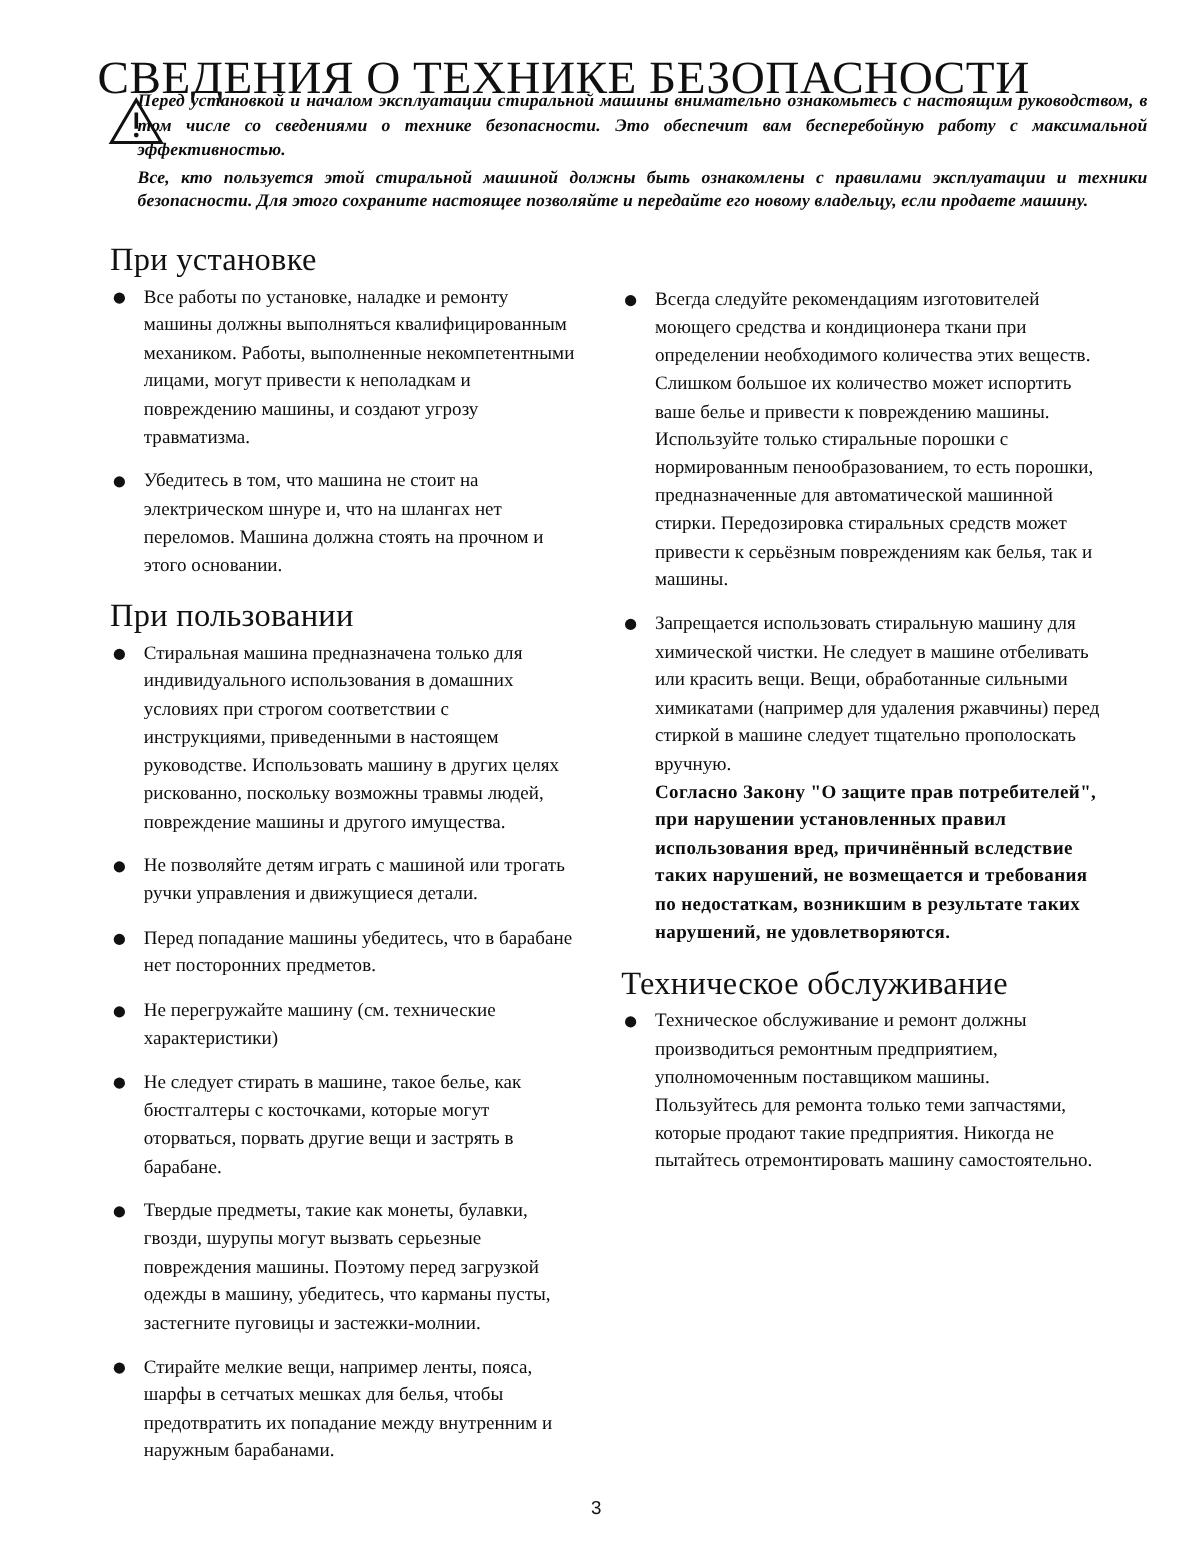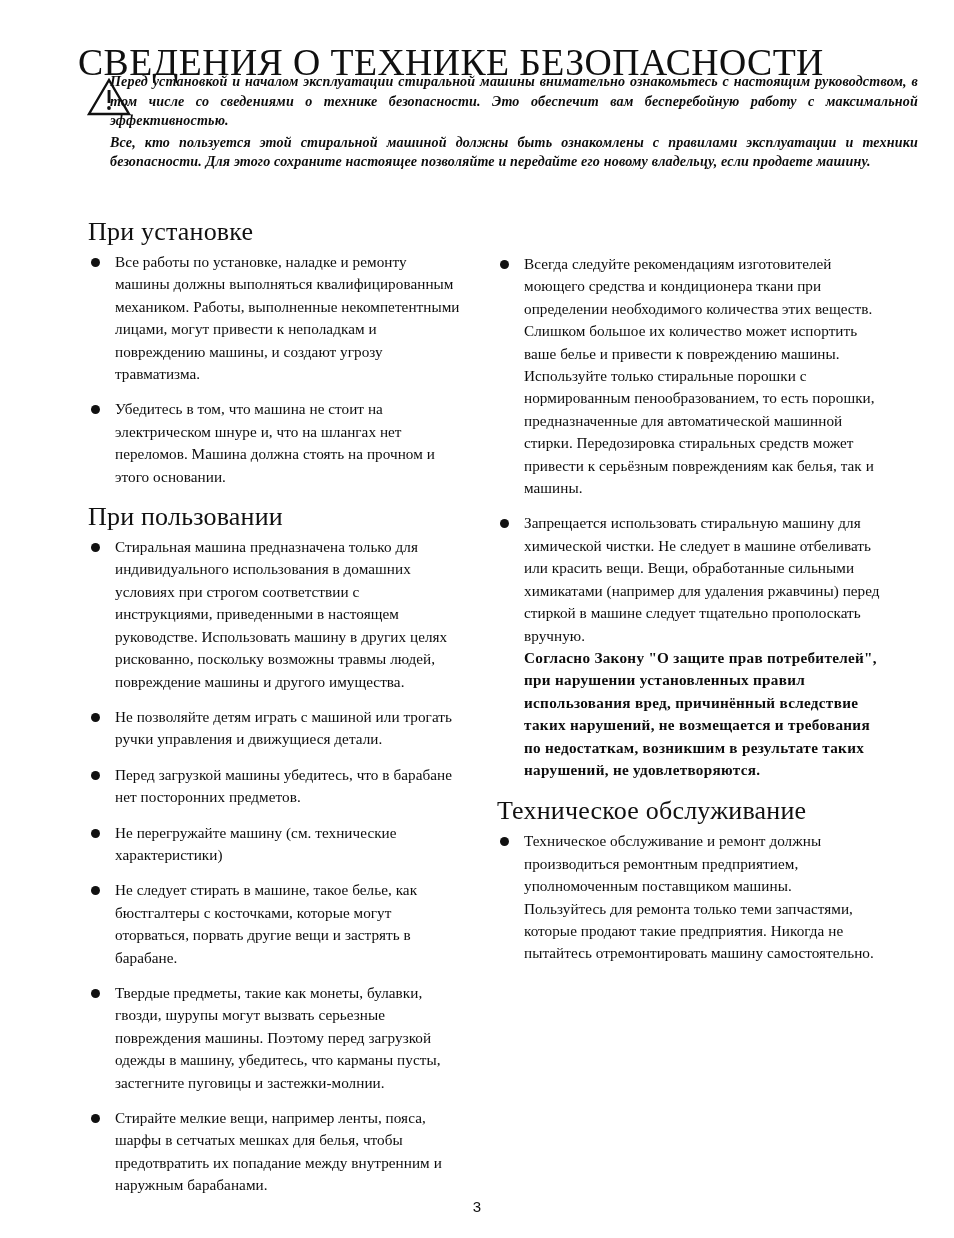--- a/index.html
+++ b/index.html
@@ -63,21 +63,21 @@
     text-align: justify;
     color: #0c0c0c;
     letter-spacing: 0.15px;
   }
   .warning-text p { margin: 0; }
   .warning-text p + p { margin-top: 2px; }
 
   
   .col {
     position: absolute;
-    top: 216px;
+    top: 192px;
     width: 372px;
   }
   .col-left  { left: 88px; }
   .col-right { left: 497px; width: 392px; margin-top: 37px; }
 
   h2.section-head {
     margin: 0 0 4px 0;
     font-family: "Liberation Serif", "DejaVu Serif", serif;
     font-weight: 400;
     font-size: 26px;
@@ -165,21 +165,21 @@
 
     <h2 class="section-head">При пользовании</h2>
     <ul class="bullets">
       <li>
         <p>Стиральная машина предназначена только для индивидуального использования в домашних условиях при строгом соответствии с инструкциями, приведенными в настоящем руководстве. Использовать машину в других целях рискованно, поскольку возможны травмы людей, повреждение машины и другого имущества.</p>
       </li>
       <li>
         <p>Не позволяйте детям играть с машиной или трогать ручки управления и движущиеся детали.</p>
       </li>
       <li>
-        <p>Перед загрузкой машины убедитесь, что в барабане нет посторонних предметов.</p>
+        <p>Перед попадание машины убедитесь, что в барабане нет посторонних предметов.</p>
       </li>
       <li>
         <p>Не перегружайте машину (см. технические характеристики)</p>
       </li>
       <li>
         <p>Не следует стирать в машине, такое белье, как бюстгалтеры с косточками, которые могут оторваться, порвать другие вещи и застрять в барабане.</p>
       </li>
       <li>
         <p>Твердые предметы, такие как монеты, булавки, гвозди, шурупы могут вызвать серьезные повреждения машины. Поэтому перед загрузкой одежды в машину, убедитесь, что карманы пусты, застегните пуговицы и застежки-молнии.</p>
       </li>

